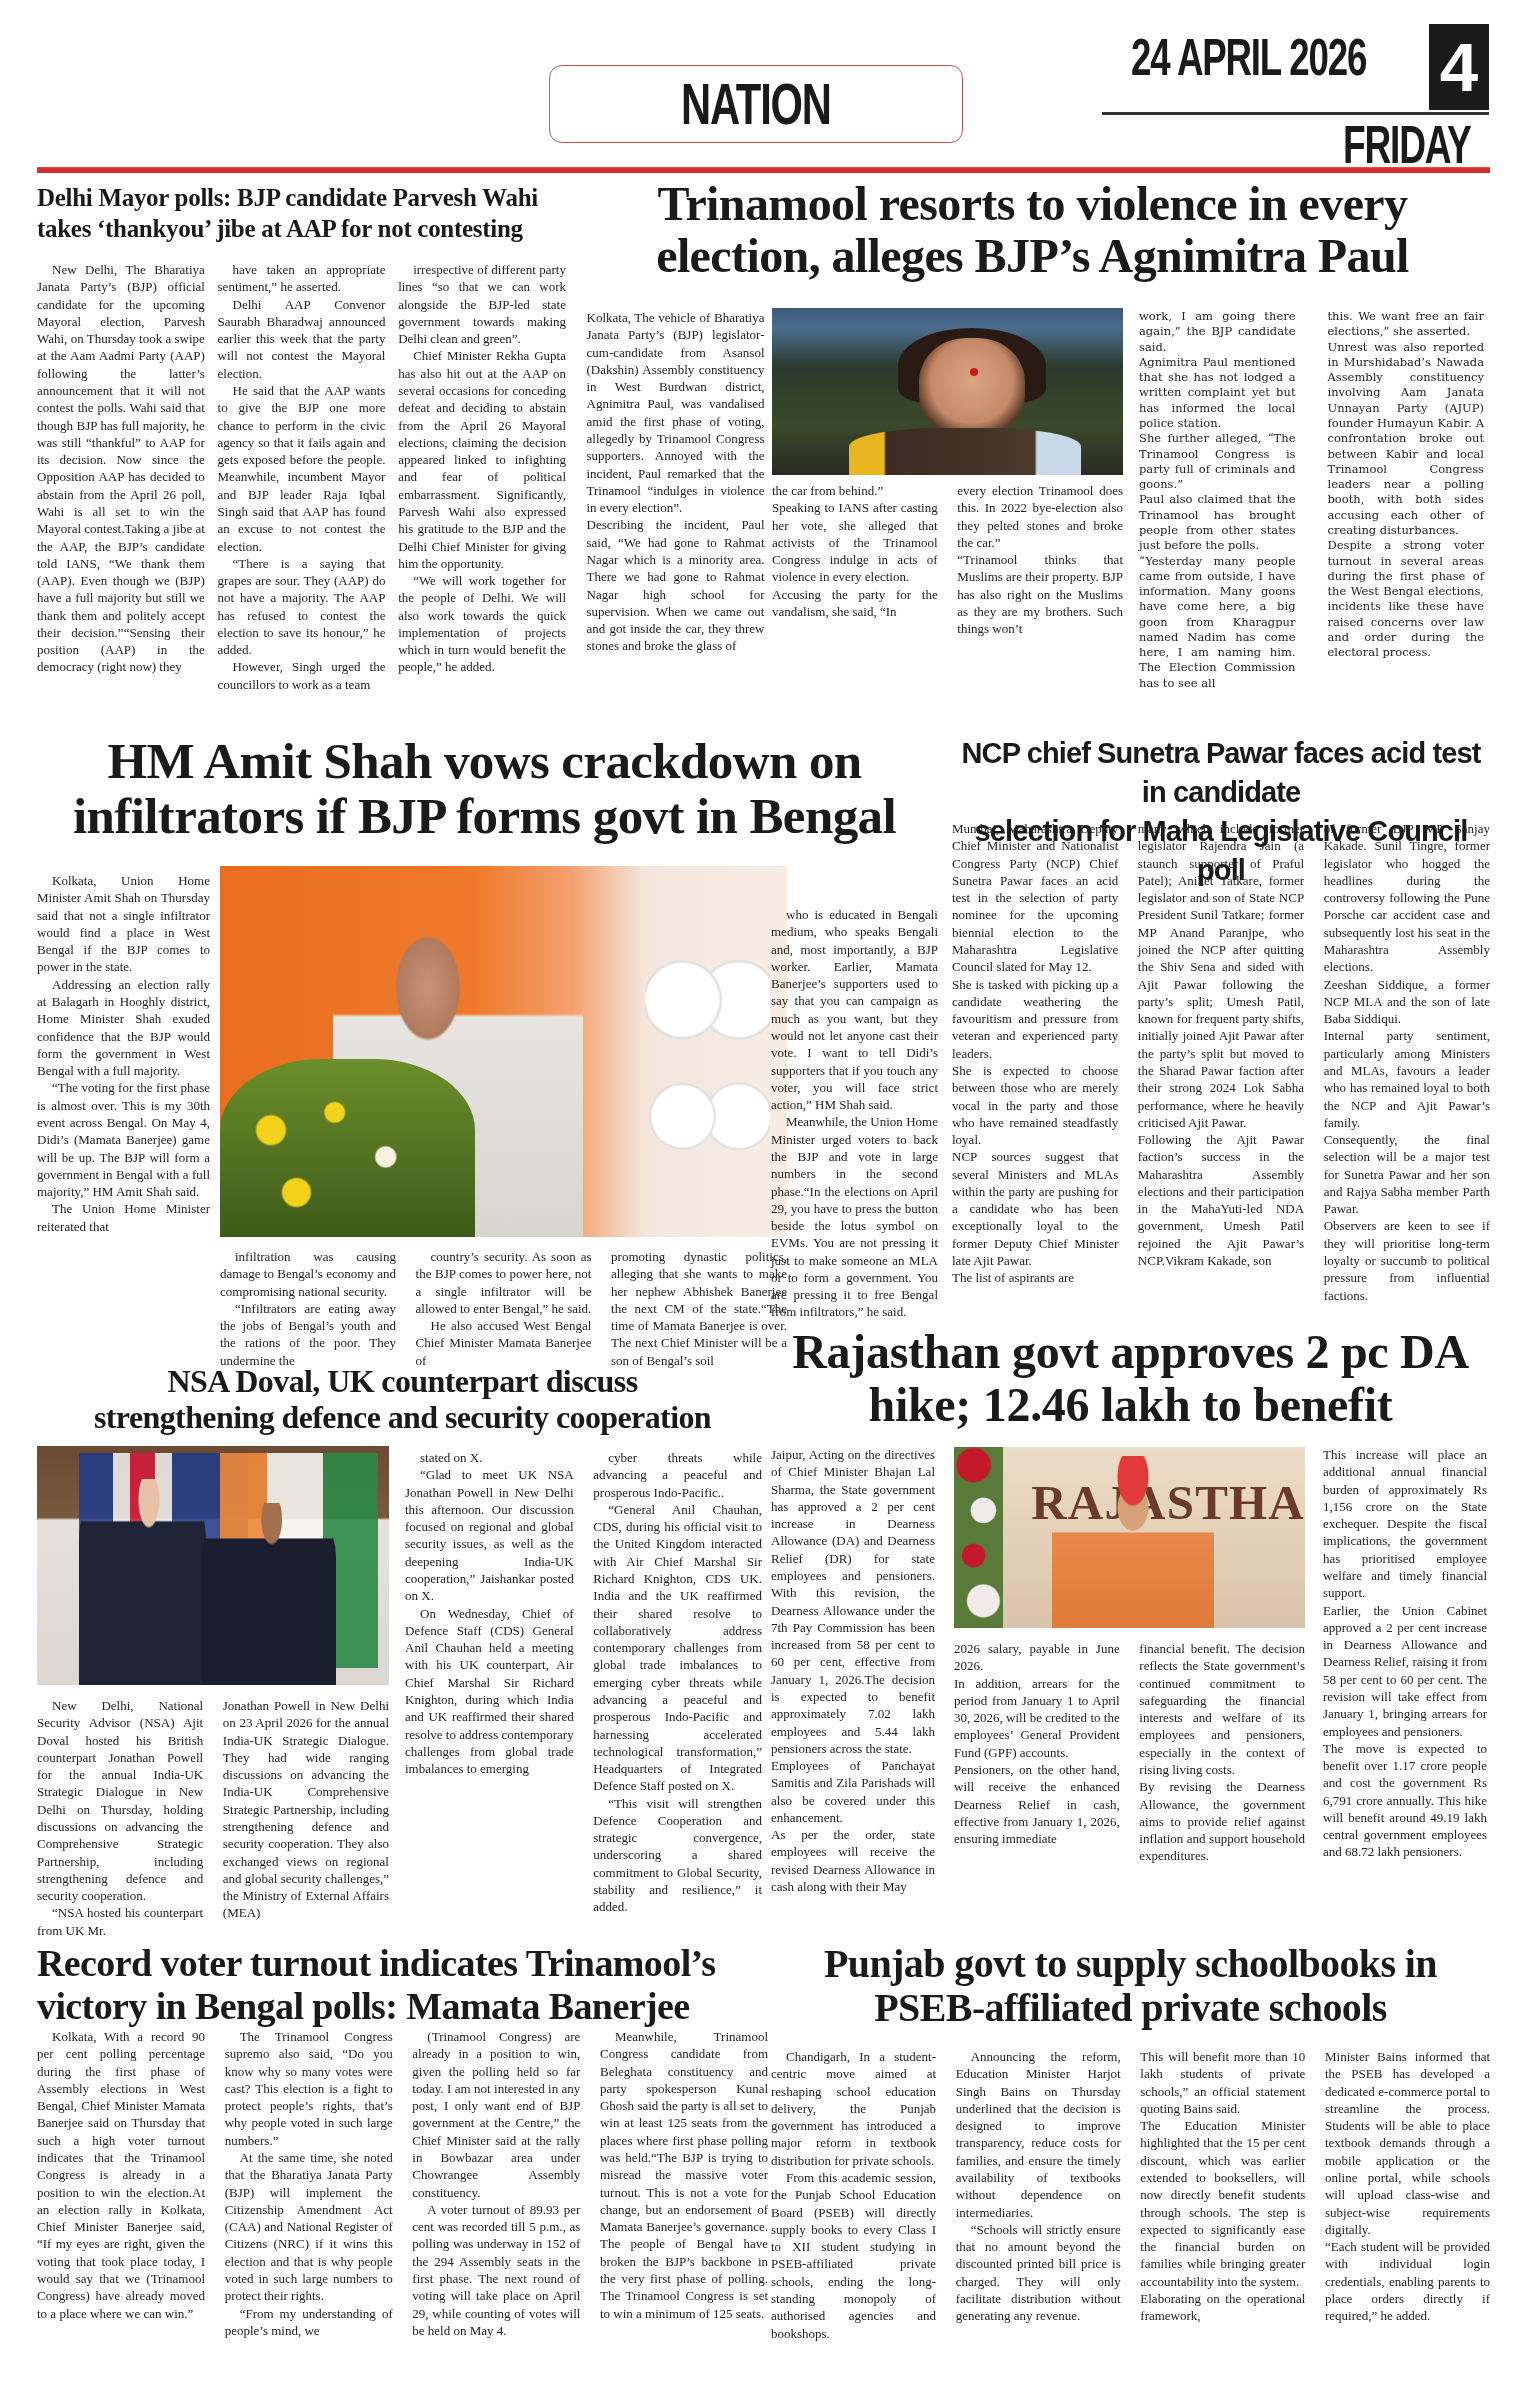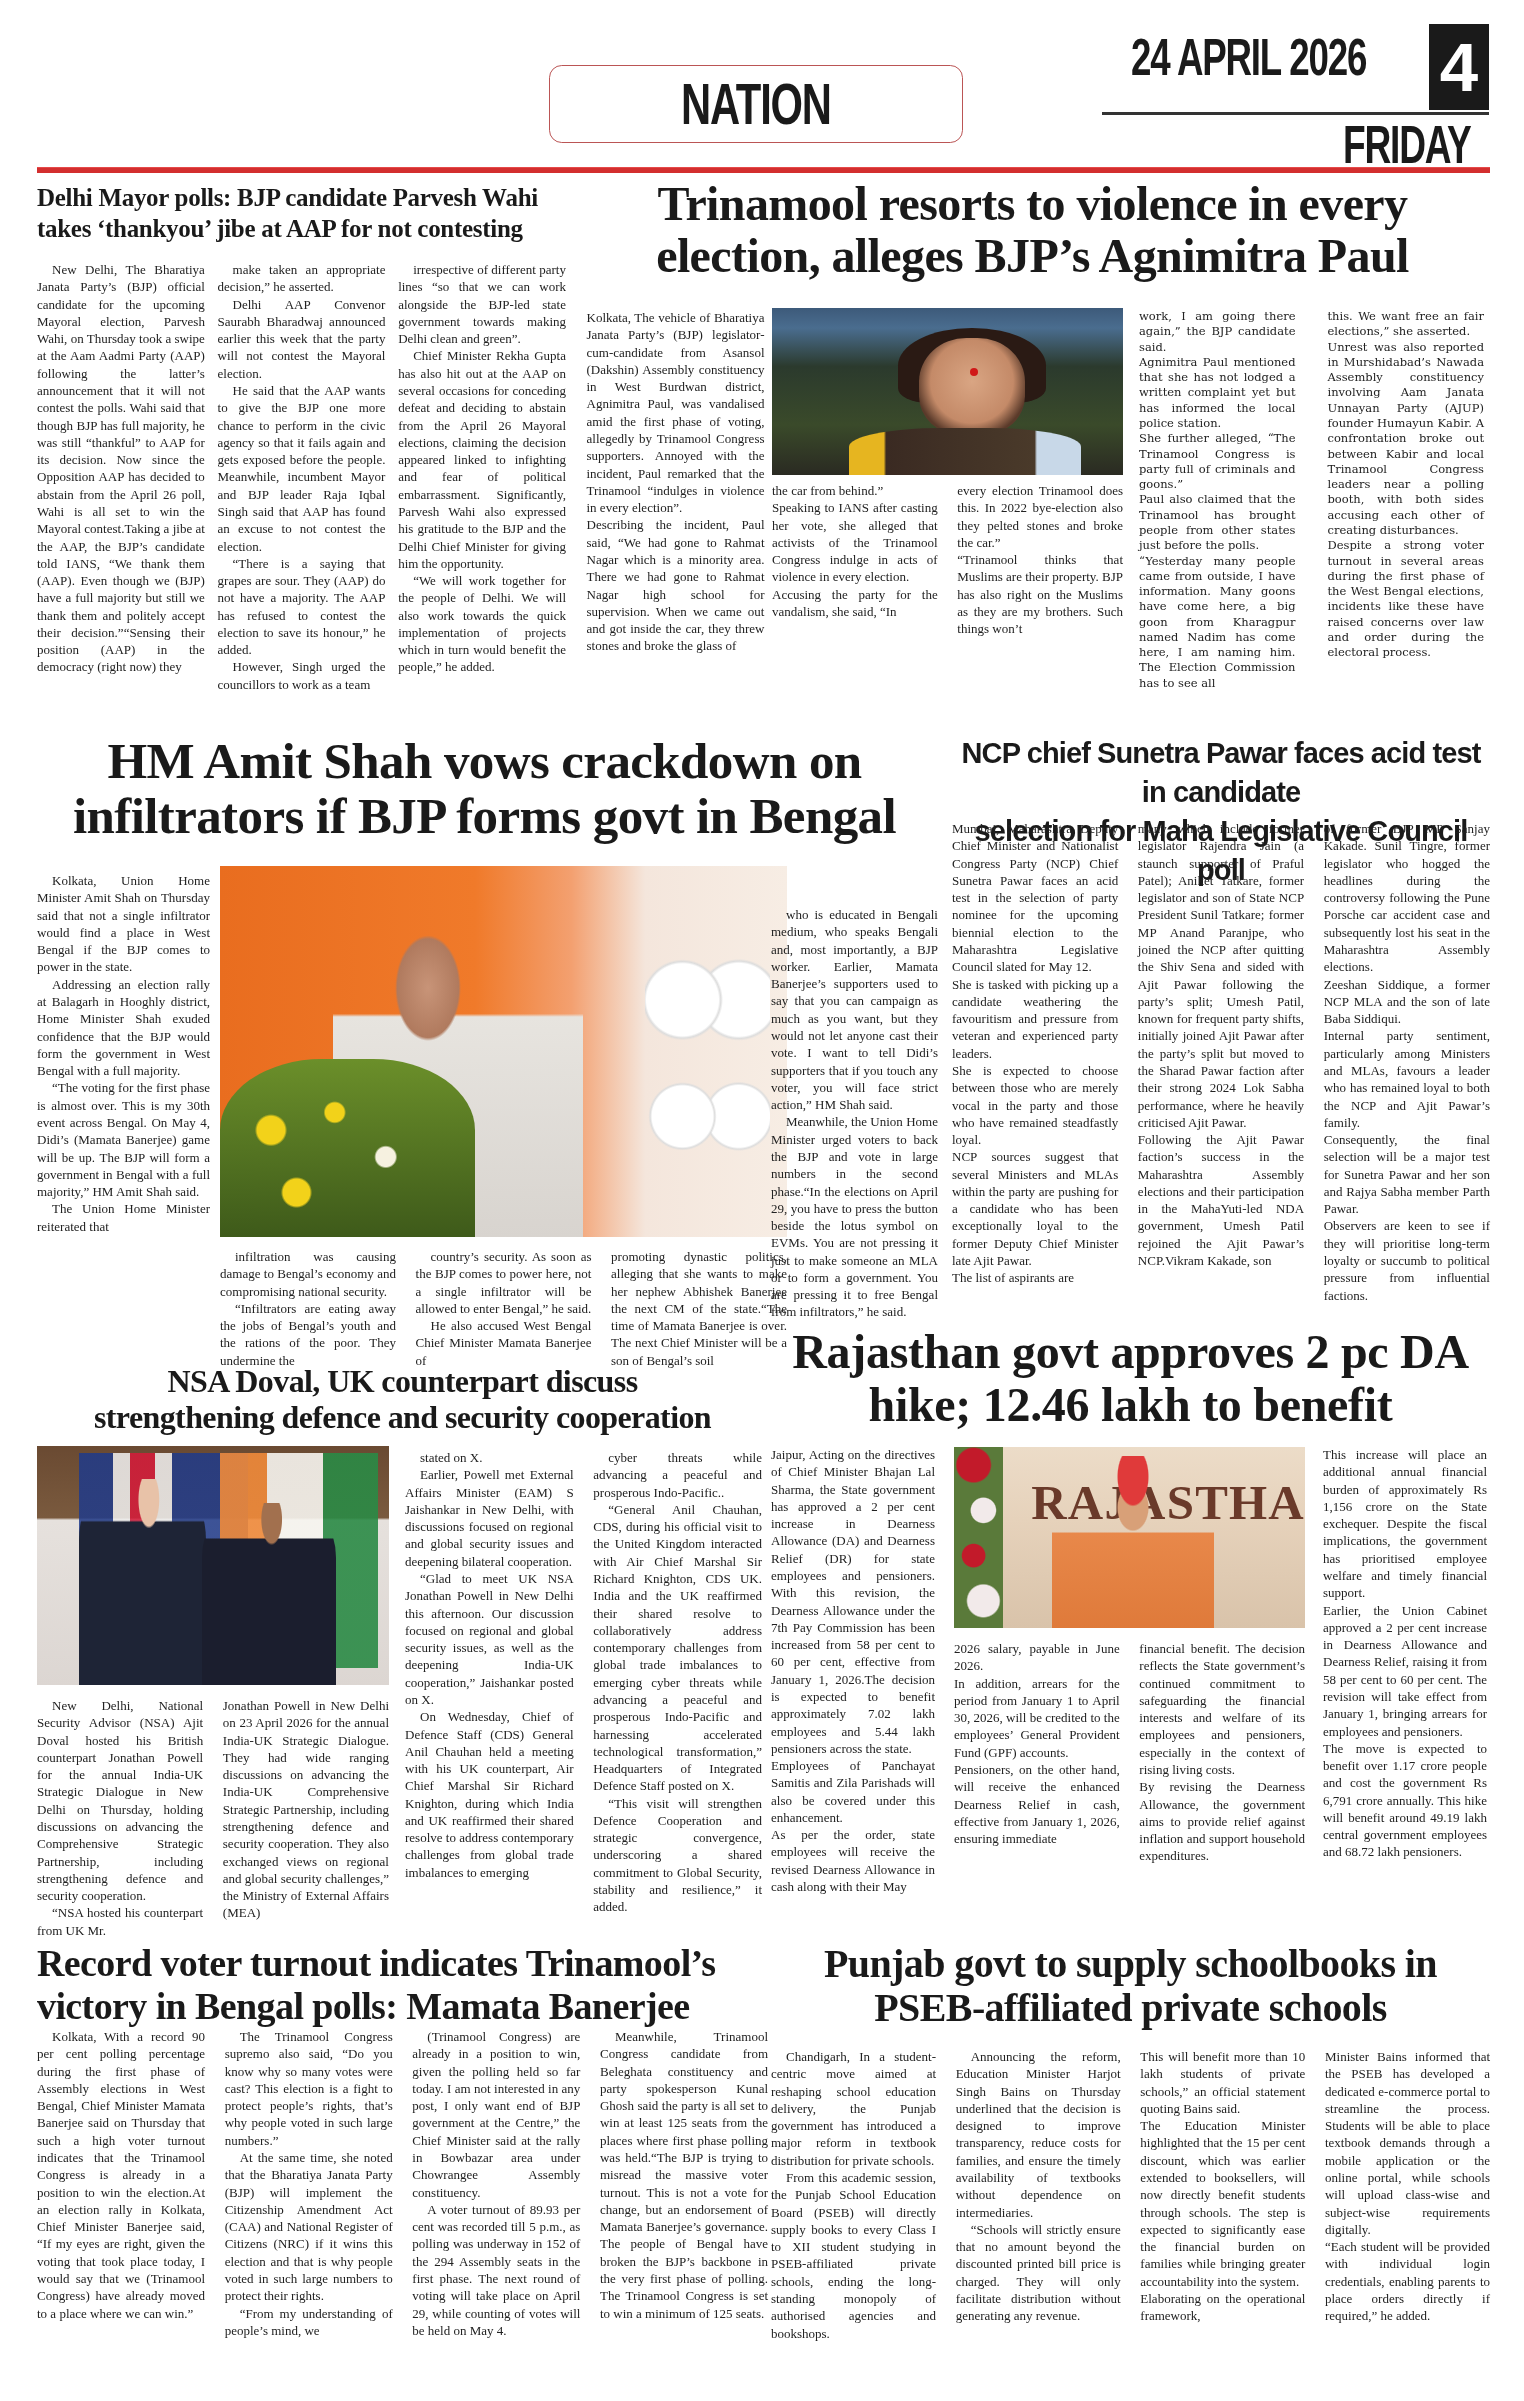--- a/index.html
+++ b/index.html
@@ -65,21 +65,21 @@
 <article class="article" style="left:37px; top:183px; width:529px; height:547px;">
   <h2 class="headline" style="font-size:25px; text-align:left; line-height:1.22; letter-spacing:-0.3px;">
     <span>Delhi Mayor polls: BJP candidate Parvesh Wahi</span><br>
     <span>takes ‘thankyou’ jibe at AAP for not contesting</span>
   </h2>
   <div class="cols" style="left:0; top:78px; width:529px; gap:12.7px;">
     <div class="col">
         <p class="indent">New Delhi, The Bharatiya Janata Party’s (BJP) official candidate for the upcoming Mayoral election, Parvesh Wahi, on Thursday took a swipe at the Aam Aadmi Party (AAP) following the latter’s announcement that it will not contest the polls. Wahi said that though BJP has full majority, he was still “thankful” to AAP for its decision. Now since the Opposition AAP has decided to abstain from the April 26 poll, Wahi is all set to win the Mayoral contest.Taking a jibe at the AAP, the BJP’s candidate told IANS, “We thank them (AAP). Even though we (BJP) have a full majority but still we thank them and politely accept their decision.”“Sensing their position (AAP) in the democracy (right now) they</p>
       </div>
     <div class="col">
-        <p class="indent">make taken an appropriate decision,” he asserted.</p>
+        <p class="indent">have taken an appropriate sentiment,” he asserted.</p>
         <p class="indent">Delhi AAP Convenor Saurabh Bharadwaj announced earlier this week that the party will not contest the Mayoral election.</p>
         <p class="indent">He said that the AAP wants to give the BJP one more chance to perform in the civic agency so that it fails again and gets exposed before the people. Meanwhile, incumbent Mayor and BJP leader Raja Iqbal Singh said that AAP has found an excuse to not contest the election.</p>
         <p class="indent">“There is a saying that grapes are sour. They (AAP) do not have a majority. The AAP has refused to contest the election to save its honour,” he added.</p>
         <p class="indent">However, Singh urged the councillors to work as a team</p>
       </div>
     <div class="col">
         <p class="indent">irrespective of different party lines “so that we can work alongside the BJP-led state government towards making Delhi clean and green”.</p>
         <p class="indent">Chief Minister Rekha Gupta has also hit out at the AAP on several occasions for conceding defeat and deciding to abstain from the April 26 Mayoral elections, claiming the decision appeared linked to infighting and fear of political embarrassment. Significantly, Parvesh Wahi also expressed his gratitude to the BJP and the Delhi Chief Minister for giving him the opportunity.</p>
         <p class="indent">“We will work together for the people of Delhi. We will also work towards the quick implementation of projects which in turn would benefit the people,” he added.</p>
       </div>
@@ -212,21 +212,20 @@
         <p class="indent">New Delhi, National Security Advisor (NSA) Ajit Doval hosted his British counterpart Jonathan Powell for the annual India-UK Strategic Dialogue in New Delhi on Thursday, holding discussions on advancing the Comprehensive Strategic Partnership, including strengthening defence and security cooperation.</p>
         <p class="indent">“NSA hosted his counterpart from UK Mr.</p>
       </div>
     <div class="col">
         <p>Jonathan Powell in New Delhi on 23 April 2026 for the annual India-UK Strategic Dialogue. They had wide ranging discussions on advancing the India-UK Comprehensive Strategic Partnership, including strengthening defence and security cooperation. They also exchanged views on regional and global security challenges,” the Ministry of External Affairs (MEA)</p>
       </div>
   </div>
   <div class="cols" style="left:368px; top:85px; width:357px; gap:19.6px;">
     <div class="col">
         <p class="indent">stated on X.</p>
-        <p class="indent">Earlier, Powell met External Affairs Minister (EAM) S Jaishankar in New Delhi, with discussions focused on regional and global security issues and deepening bilateral cooperation.</p>
         <p class="indent">“Glad to meet UK NSA Jonathan Powell in New Delhi this afternoon. Our discussion focused on regional and global security issues, as well as the deepening India-UK cooperation,” Jaishankar posted on X.</p>
         <p class="indent">On Wednesday, Chief of Defence Staff (CDS) General Anil Chauhan held a meeting with his UK counterpart, Air Chief Marshal Sir Richard Knighton, during which India and UK reaffirmed their shared resolve to address contemporary challenges from global trade imbalances to emerging</p>
       </div>
     <div class="col">
         <p class="indent">cyber threats while advancing a peaceful and prosperous Indo-Pacific..</p>
         <p class="indent">“General Anil Chauhan, CDS, during his official visit to the United Kingdom interacted with Air Chief Marshal Sir Richard Knighton, CDS UK. India and the UK reaffirmed their shared resolve to collaboratively address contemporary challenges from global trade imbalances to emerging cyber threats while advancing a peaceful and prosperous Indo-Pacific and harnessing accelerated technological transformation,” Headquarters of Integrated Defence Staff posted on X.</p>
         <p class="indent">“This visit will strengthen Defence Cooperation and strategic convergence, underscoring a shared commitment to Global Security, stability and resilience,” it added.</p>
       </div>
   </div>
 </article>

